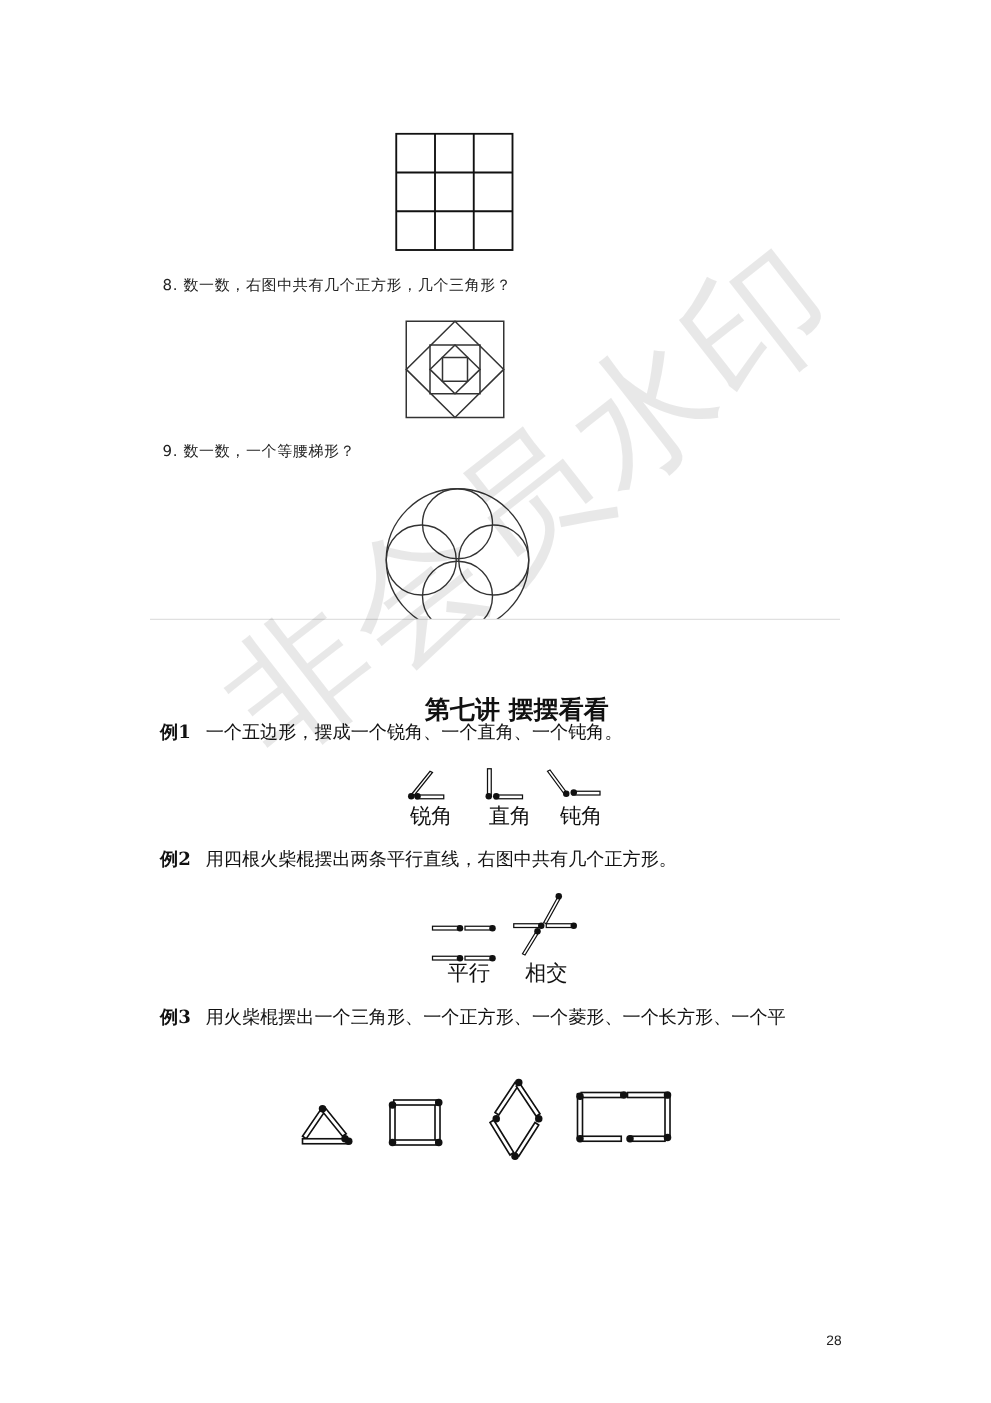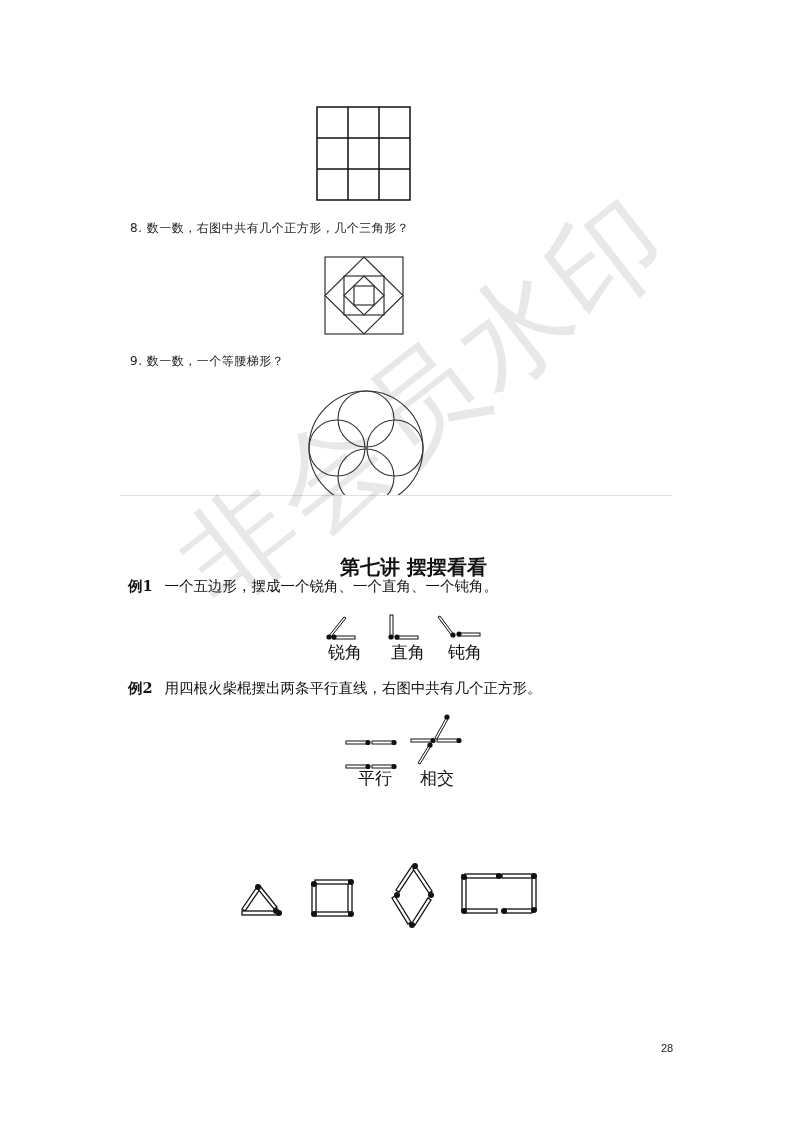--- a/index.html
+++ b/index.html
@@ -8,21 +8,21 @@
     .abs { position: absolute; }
     .q { font-size: 12px; color: #222; letter-spacing: 0.5px; white-space: nowrap; }
     .title { font-family: "DejaVu Serif", "Liberation Serif", serif; font-weight: bold; font-size: 20px; color: #111; margin-top: 16px; }
     .ex { font-size: 14.5px; color: #111; line-height: 19px; }
     .ex b { font-family: "DejaVu Serif", "Liberation Serif", serif; font-weight: bold; margin-right: 12px; }
     .lbl { font-size: 17px; color: #111; }
     .divider { position: absolute; left: 120px; top: 495px; width: 552px; height: 1px; background: #e0e0e0; }
     .watermark { position: absolute; left: 150px; top: 520px; font-size: 112px; color: rgba(0,0,0,0.09);
                  transform: rotate(-38deg); transform-origin: left top; white-space: nowrap; letter-spacing: 4px;
                  font-family: "DejaVu Sans", sans-serif; pointer-events: none; }
-    .pagenum { font-size: 11px; color: #222; font-family: "Liberation Sans", sans-serif; }
+    .pagenum { font-size: 11px; color: #222; font-family: "Liberation Sans", sans-serif; margin-top: 25px; }
   </style>
 </head>
 <body>
 
 <svg class="abs" style="left:316px;top:106px" width="96" height="96" viewBox="0 0 96 96">
   <g stroke="#111" stroke-width="1.5" fill="none">
     <rect x="1" y="1" width="93" height="93"></rect>
     <line x1="32" y1="1" x2="32" y2="94"></line>
       <line x1="63" y1="1" x2="63" y2="94"></line>
     <line x1="1" y1="32" x2="94" y2="32"></line>
@@ -119,20 +119,21 @@
     <circle cx="93" cy="30.5" r="2.6"></circle>
       <circle cx="119" cy="30.5" r="2.6"></circle>
     <circle cx="107" cy="7" r="2.6"></circle>
       <circle cx="90" cy="35" r="2.6"></circle>
   </g>
 </svg>
 <div class="abs lbl" style="left:358px;top:767px">平行</div>
 <div class="abs lbl" style="left:420px;top:767px">相交</div>
 
 <div class="abs ex" style="left:128px;top:804px">
+  <div><b>例3</b><span>用火柴棍摆出一个三角形、一个正方形、一个菱形、一个长方形、一个平</span></div>
 </div>
 
 <svg class="abs" style="left:236px;top:858px" width="310" height="75" viewBox="0 0 310 75">
   <g stroke="#111" stroke-width="1.3" fill="#fff">
 
     <polygon points="6,51 21,29 24,31 9,53"></polygon>
     <polygon points="24,28 41,49 38,51 21,30"></polygon>
     <rect x="6" y="53" width="36" height="4"></rect>
 
     <rect x="76" y="25" width="4" height="30"></rect>

